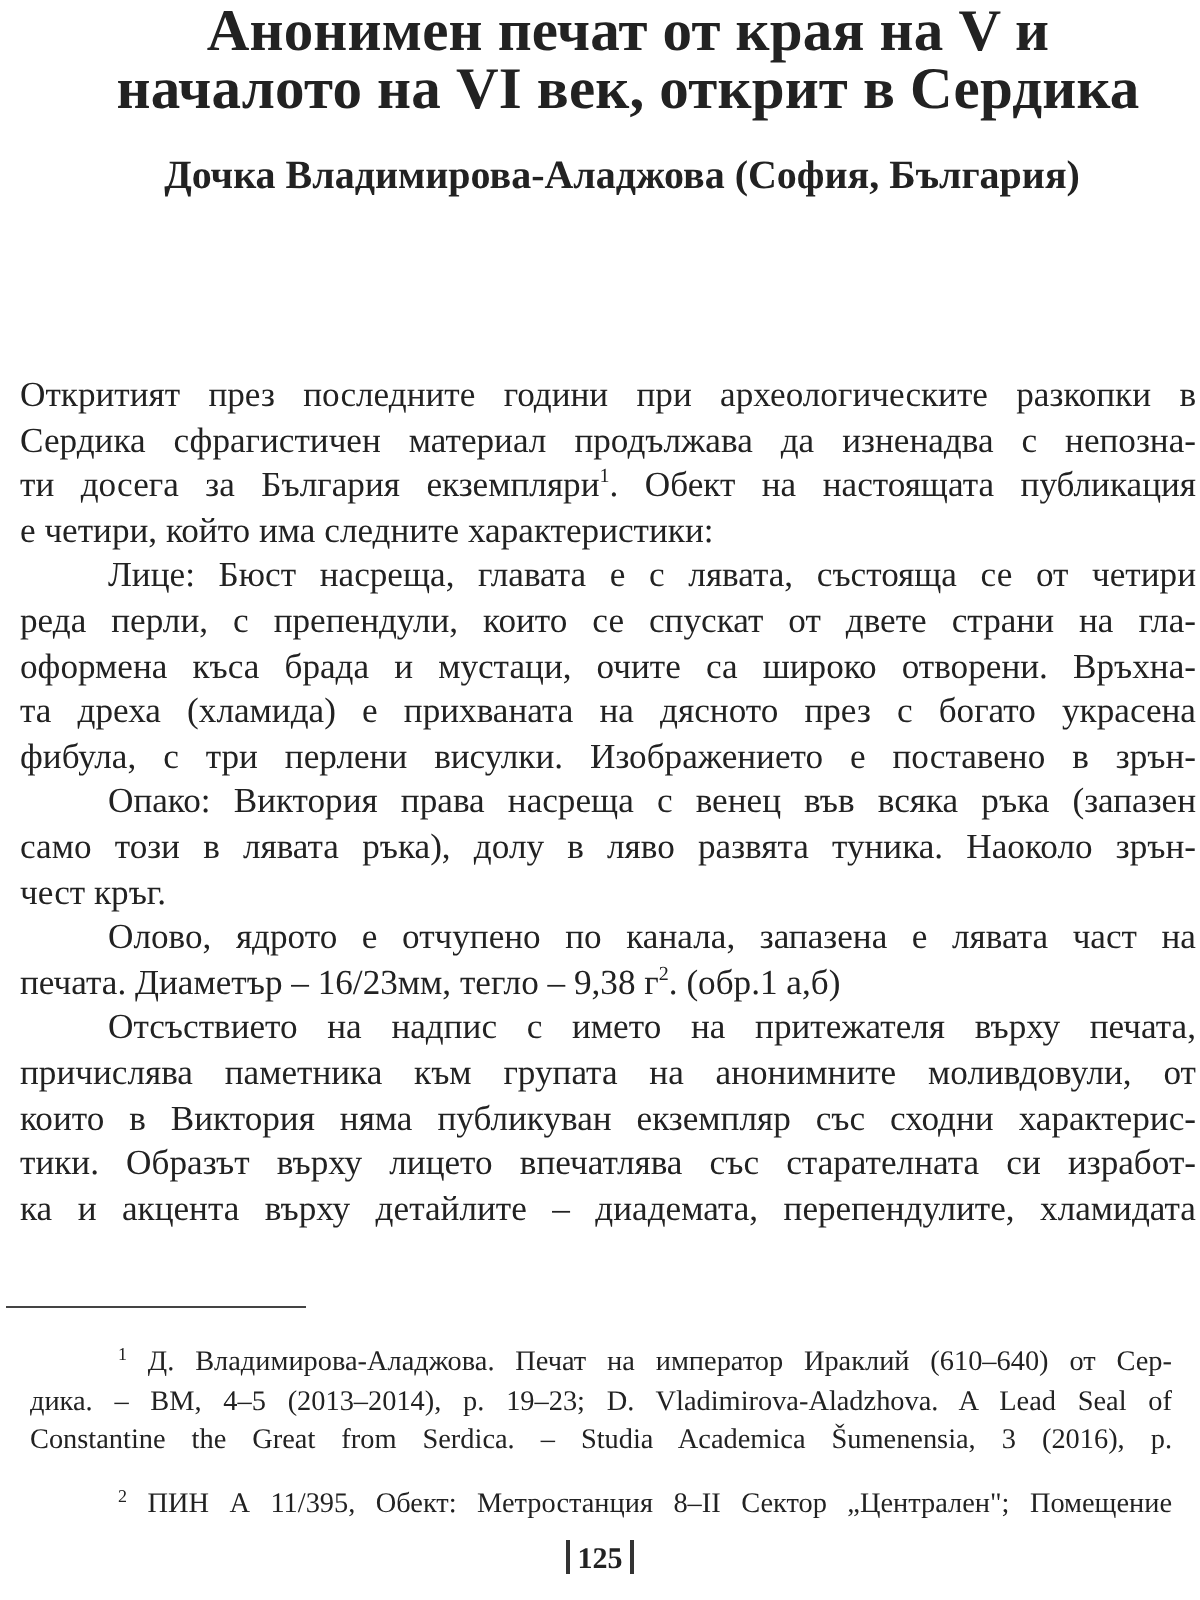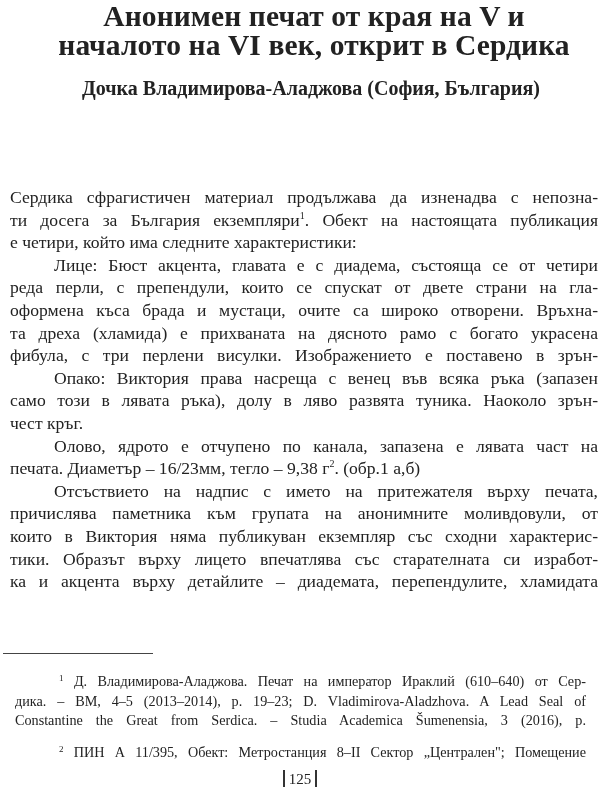--- a/index.html
+++ b/index.html
@@ -32,45 +32,46 @@
     position:absolute; left:3px; top:653px; width:150px; height:1px; background:#444;
   }
   .notes {
     position:absolute; left:3px; top:660px; width:595px;
     font-size:14.2px; line-height:19.5px; color:#222;
   }
   .notes p { margin:12px; }
   .notes sup { font-size:9px; vertical-align:5px; }
   .pageno {
     position:absolute; left:0; top:770px; width:600px; text-align:center;
-    font-weight:normal; font-size:15px; color:#222;
+    font-weight:bold; font-size:15px; color:#222;
   }
   .bar { display:inline-block; width:1.5px; height:17px; background:#333; vertical-align:-3px; margin:0 4px; }
 </style>
 </head>
 <body>
 
 <div class="title">
   <span class="line">Анонимен печат от края на V и</span>
   <span class="line">началото на VI век, открит в Сердика</span>
 </div>
 
 <div class="author">Дочка Владимирова-Аладжова (София, България)</div>
 
 <div class="body">
   <p>
+    <span class="line-j">Откритият през последните години при археологическите разкопки в</span>
     <span class="line-j">Сердика сфрагистичен материал продължава да изненадва с непозна-</span>
     <span class="line-j"><span>ти досега за България екземпляри</span><sup>1</sup><span>. Обект на настоящата публикация</span></span>
     <span class="line-l">е четири, който има следните характеристики:</span>
   </p>
   <p>
-    <span class="line-j" style="padding-left:44px">Лице: Бюст акцента, главата е с диадема, състояща се от четири</span>
+    <span class="line-j" style="padding-left:44px">Лице: Бюст насреща, главата е с лявата, състояща се от четири</span>
     <span class="line-j">реда перли, с препендули, които се спускат от двете страни на гла-</span>
     <span class="line-j">оформена къса брада и мустаци, очите са широко отворени. Връхна-</span>
-    <span class="line-j">та дреха (хламида) е прихваната на дясното рамо с богато украсена</span>
+    <span class="line-j">та дреха (хламида) е прихваната на дясното през с богато украсена</span>
     <span class="line-j">фибула, с три перлени висулки. Изображението е поставено в зрън-</span>
   </p>
   <p>
     <span class="line-j" style="padding-left:44px">Опако: Виктория права насреща с венец във всяка ръка (запазен</span>
     <span class="line-j">само този в лявата ръка), долу в ляво развята туника. Наоколо зрън-</span>
     <span class="line-l">чест кръг.</span>
   </p>
   <p>
     <span class="line-j" style="padding-left:44px">Олово, ядрото е отчупено по канала, запазена е лявата част на</span>
     <span class="line-l"><span>печата. Диаметър – 16/23мм, тегло – 9,38 г</span><sup>2</sup><span>. (обр.1 а,б)</span></span>

